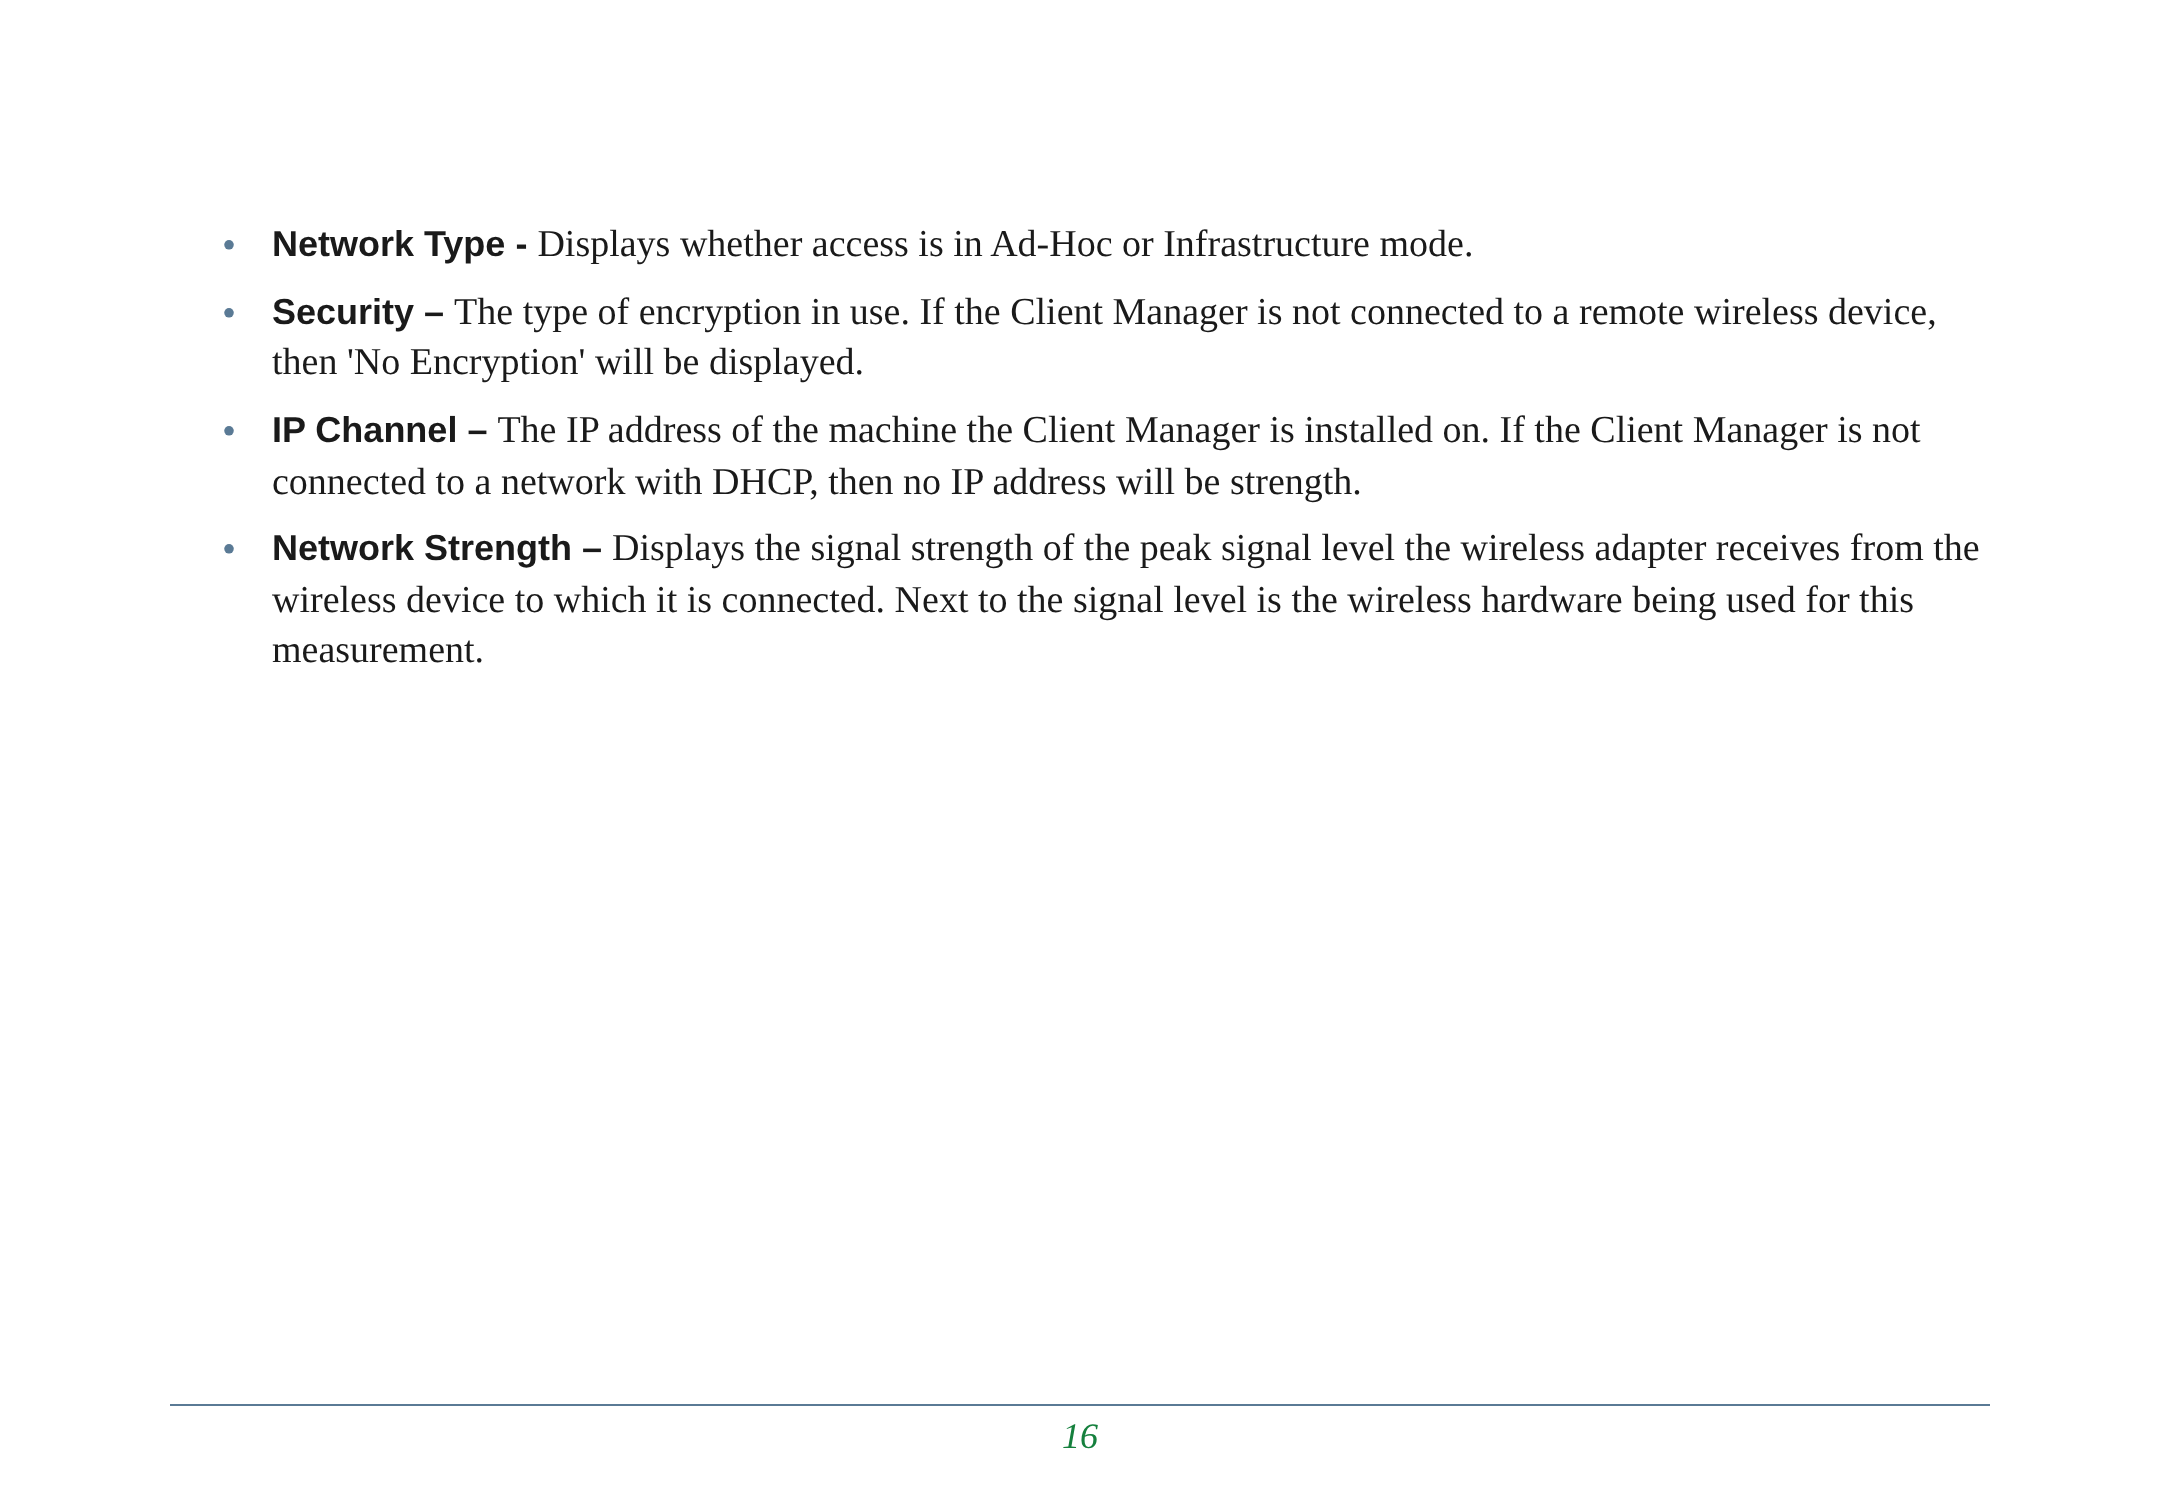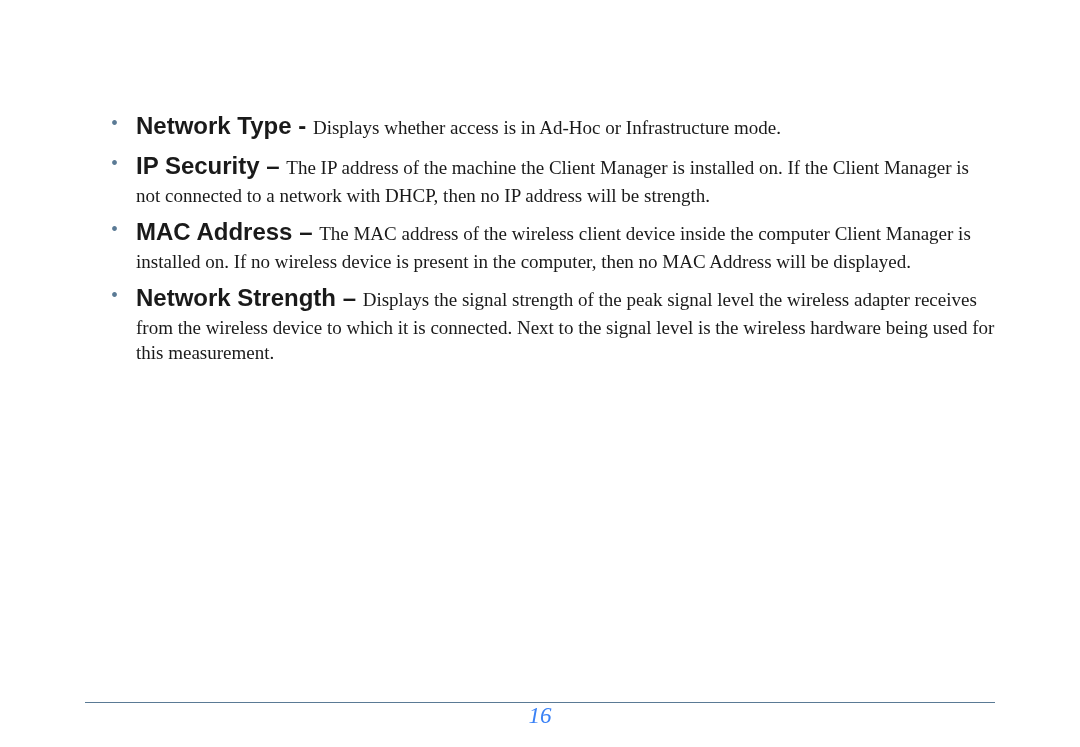--- a/index.html
+++ b/index.html
@@ -34,57 +34,57 @@
       position: absolute;
       left: -8px;
       top: 0;
       color: #5a7a95;
       font-size: 20px;
       line-height: 1.3;
     }
     .term {
       font-family: 'Century Gothic', 'Avant Garde', 'Futura', sans-serif;
       font-weight: bold;
-      font-size: 24px;
+      font-size: 18px;
     }
     .desc {
       font-family: Georgia, 'Times New Roman', serif;
     }
     .footer-line {
       position: absolute;
       bottom: 44px;
       left: 85px;
       right: 85px;
       border-top: 1px solid #5a7a95;
     }
     .page-number {
       position: absolute;
       bottom: 18px;
       left: 0;
       right: 0;
       text-align: center;
       font-style: italic;
-      color: #3b82f6;
-      font-size: 23px;
+      color: #15803d;
+      font-size: 18px;
       font-family: Georgia, serif;
     }
   </style>
 </head>
 <body>
 
 <div class="content">
   <ul>
     <li>
       <span class="term">Network Type - </span><span class="desc">Displays whether access is in Ad-Hoc or Infrastructure mode.</span>
     </li>
     <li>
-      <span class="term">IP Security – </span><span class="desc">The IP address of the machine the Client Manager is installed on. If the Client Manager is not connected to a network with DHCP, then no IP address will be strength.</span>
+      <span class="term">Security – </span><span class="desc">The type of encryption in use.  If the Client Manager is not connected to a remote wireless device, then 'No Encryption' will be displayed.</span>
     </li>
     <li>
-      <span class="term">MAC Address – </span><span class="desc">The MAC address of the wireless client device inside the computer Client Manager is installed on. If no wireless device is present in the computer, then no MAC Address will be displayed.</span>
+      <span class="term">IP Channel – </span><span class="desc">The IP address of the machine the Client Manager is installed on. If the Client Manager is not connected to a network with DHCP, then no IP address will be strength.</span>
     </li>
     <li>
       <span class="term">Network Strength – </span><span class="desc">Displays the signal strength of the peak signal level the wireless adapter receives from the wireless device to which it is connected.  Next to the signal level is the wireless hardware being used for this measurement.</span>
     </li>
   </ul>
 </div>
 
 <div class="footer-line"></div>
 <div class="page-number">16</div>
 

